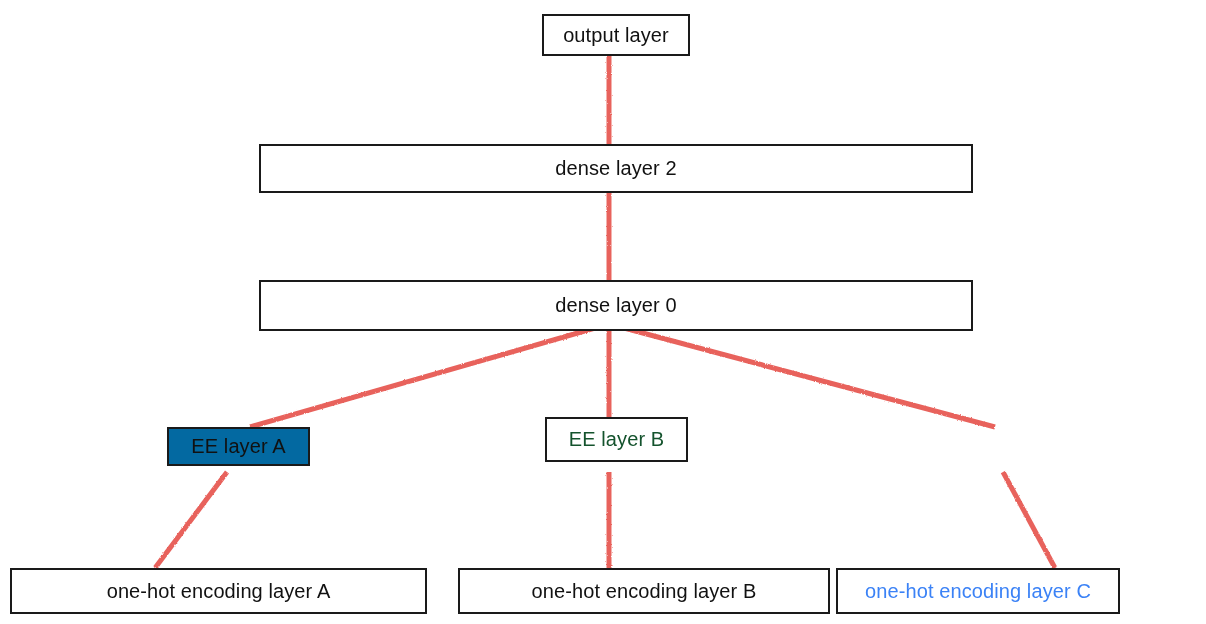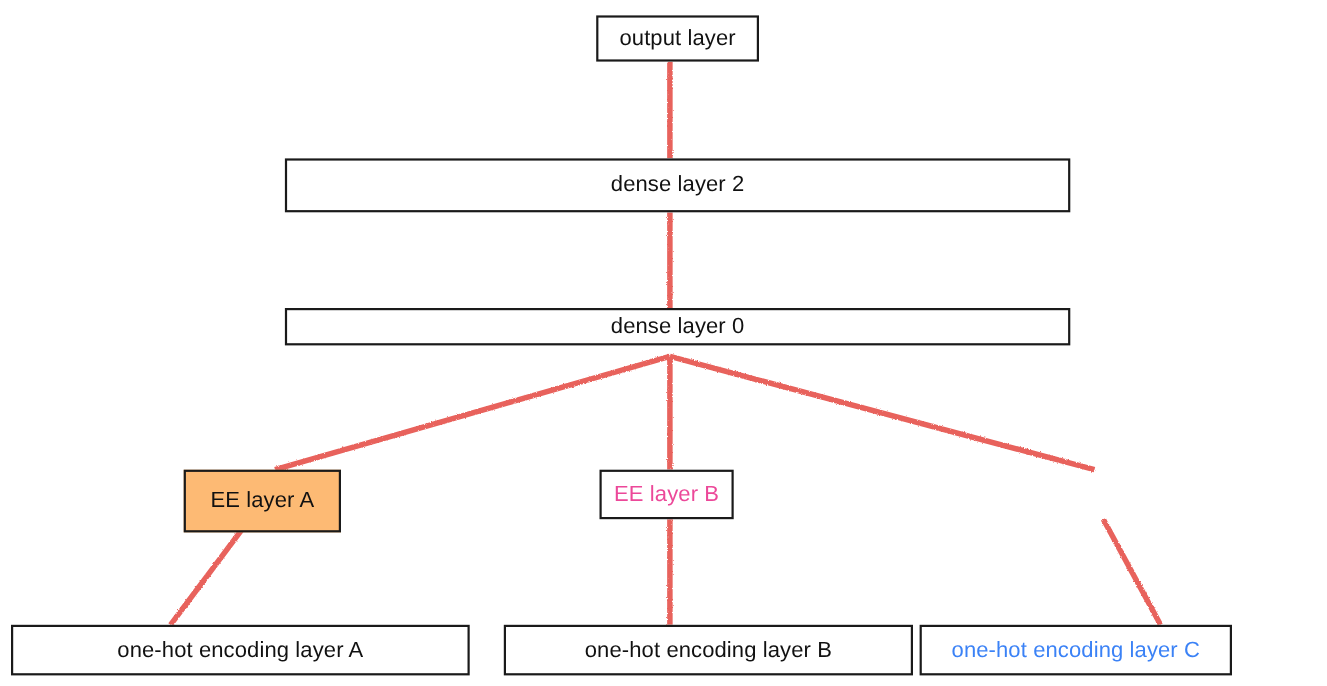--- a/index.html
+++ b/index.html
@@ -71,29 +71,29 @@
   </svg>
 
   <div class="node" style="left: 542px; top: 14px; width: 148px; height: 42px; border-color: rgb(26, 26, 26); background: rgb(255, 255, 255); color: rgb(17, 17, 17);">
     <span class="node-label">output layer</span>
   </div>
 
   <div class="node" style="left: 259px; top: 144px; width: 714px; height: 49px; border-color: rgb(26, 26, 26); background: rgb(255, 255, 255); color: rgb(17, 17, 17);">
     <span class="node-label">dense layer 2</span>
   </div>
 
-  <div class="node" style="left: 259px; top: 280px; width: 714px; height: 34px; border-color: rgb(26, 26, 26); background: rgb(255, 255, 255); color: rgb(17, 17, 17);">
+  <div class="node" style="left: 259px; top: 280px; width: 714px; height: 51px; border-color: rgb(26, 26, 26); background: rgb(255, 255, 255); color: rgb(17, 17, 17);">
     <span class="node-label">dense layer 0</span>
   </div>
 
-  <div class="node" style="left: 167px; top: 427px; width: 143px; height: 57px; border-color: rgb(26, 26, 26); background: #fdba74; color: rgb(17, 17, 17);">
+  <div class="node" style="left: 167px; top: 427px; width: 143px; height: 39px; border-color: rgb(26, 26, 26); background: #0369a1; color: rgb(17, 17, 17);">
     <span class="node-label">EE layer A</span>
   </div>
 
-  <div class="node" style="left: 545px; top: 427px; width: 122px; height: 45px; border-color: rgb(26, 26, 26); background: rgb(255, 255, 255); color: #ec4899;">
+  <div class="node" style="left: 545px; top: 417px; width: 143px; height: 45px; border-color: rgb(26, 26, 26); background: rgb(255, 255, 255); color: #14532d;">
     <span class="node-label">EE layer B</span>
   </div>
 
 
   <div class="node" style="left: 458px; top: 568px; width: 372px; height: 46px; border-color: rgb(26, 26, 26); background: rgb(255, 255, 255); color: rgb(17, 17, 17);">
     <span class="node-label">one-hot encoding layer B</span>
   </div>
 
   <div class="node" style="left: 10px; top: 568px; width: 417px; height: 46px; border-color: rgb(26, 26, 26); background: rgb(255, 255, 255); color: rgb(17, 17, 17);">
     <span class="node-label">one-hot encoding layer A</span>

